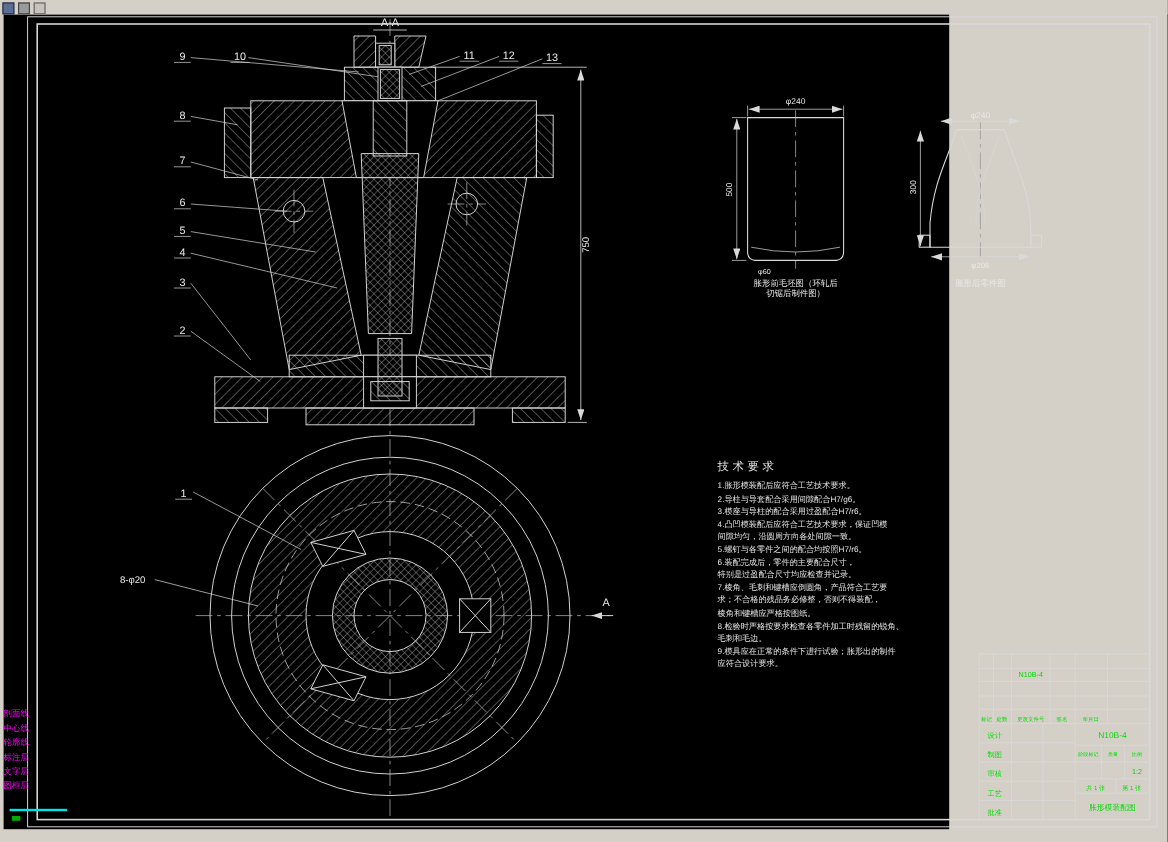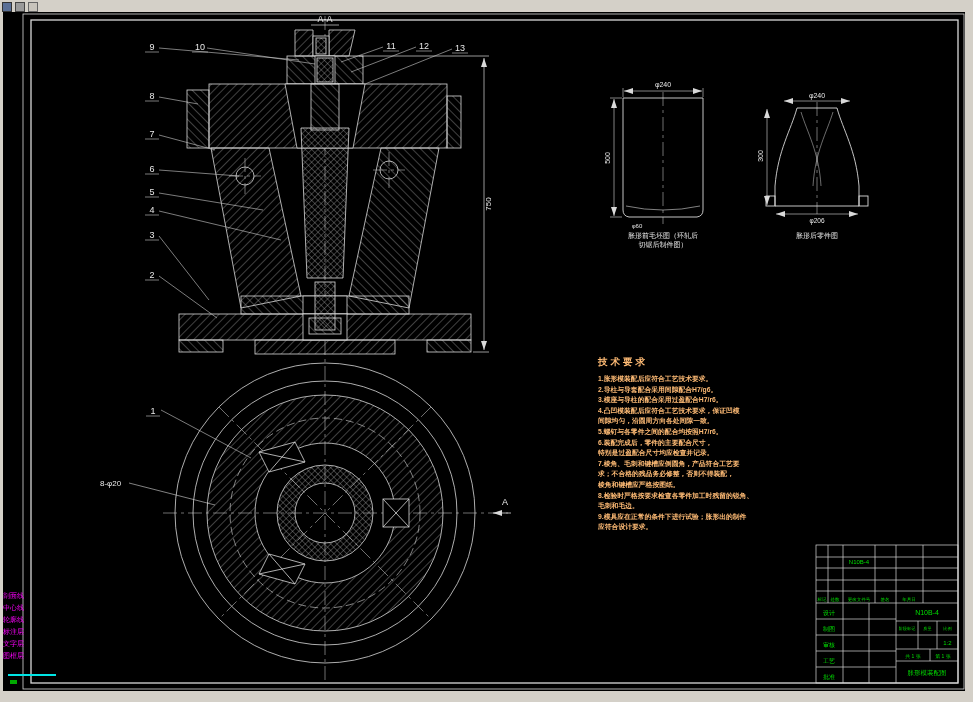--- a/index.html
+++ b/index.html
@@ -7,27 +7,27 @@
     width:973px;height:702px;position:relative;overflow:hidden;
     background:#d4d0c8;
     font-family:"Liberation Sans", sans-serif;
   }
   .titlebar{position:absolute;left:0;top:0;width:100%;height:12px;background:#d4d0c8;z-index:5;}
   .titlebar .mini-icon{display:inline-block;width:8px;height:8px;margin:2px 1px 0 2px;vertical-align:top;}
   .mi1{background:#5a6f96;border:1px solid #333;}
   .mi2{background:#9a9a9a;border:1px solid #444;}
   .mi3{background:#c8c4bc;border:1px solid #666;}
   .canvas{
-    position:absolute;left:3px;top:12px;width:962px;height:679px;background:#000;
+    position:absolute;left:3px;top:12px;width:788px;height:679px;background:#000;
   }
   svg{position:absolute;left:0;top:0;}
   svg text{font-family:"Liberation Sans", sans-serif;fill:#e8e8e8;}
   .tg{fill:#00dd00;}
   .tech{
-    position:absolute;left:595px;top:344px;width:195px;color:#fdba74;font-weight:bold;
+    position:absolute;left:595px;top:371px;width:195px;color:#e5e5e5;
   }
   .tech-title{font-size:9.5px;letter-spacing:3px;margin-bottom:5px;}
   .tech-line{font-size:6.8px;line-height:10.6px;white-space:nowrap;}
   .side-labels{
     position:absolute;left:0px;top:578px;color:#ff00ff;font-size:7px;line-height:12px;
   }
   .side-labels div{white-space:nowrap;}
   .cmd-line{position:absolute;left:5px;top:662px;width:48px;height:2px;background:#00e5e5;}
   .cmd-dot{position:absolute;left:7px;top:668px;width:7px;height:4px;background:#00aa00;}
 </style>

